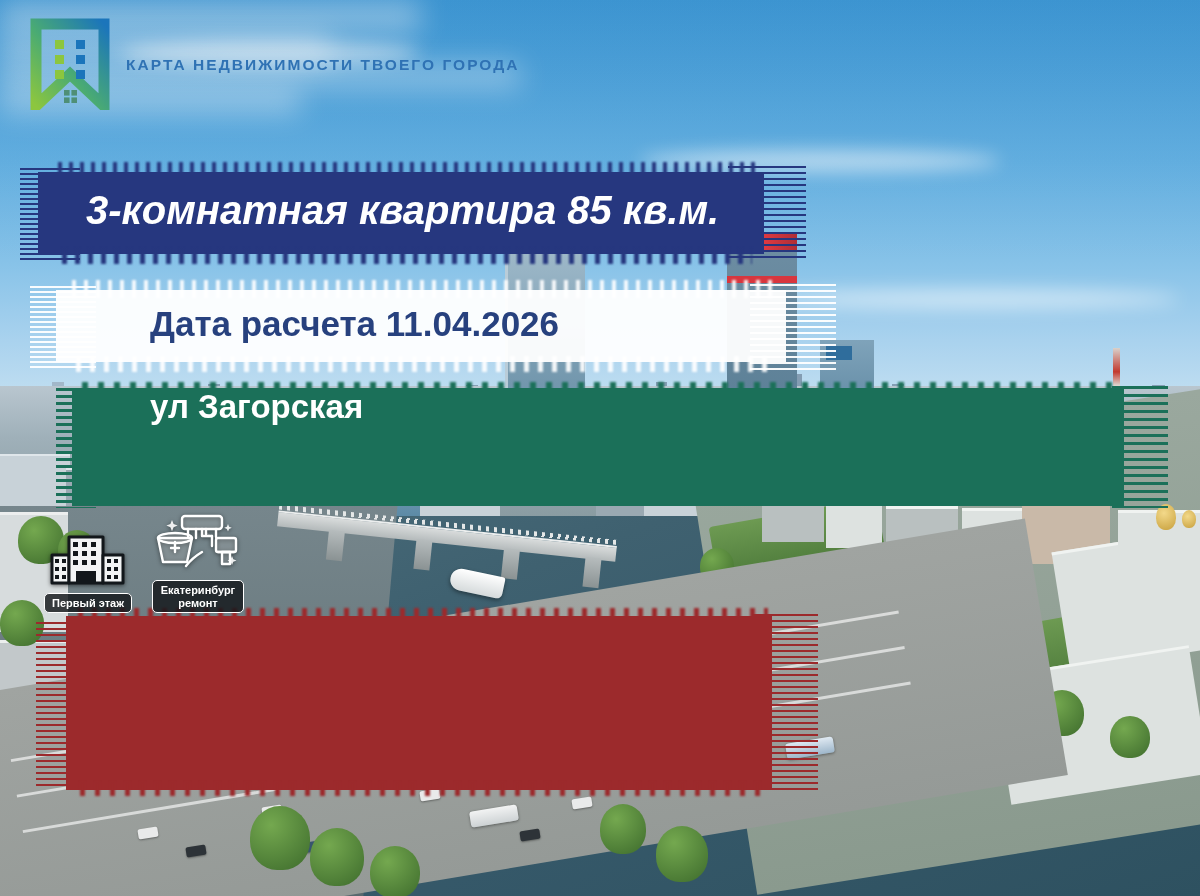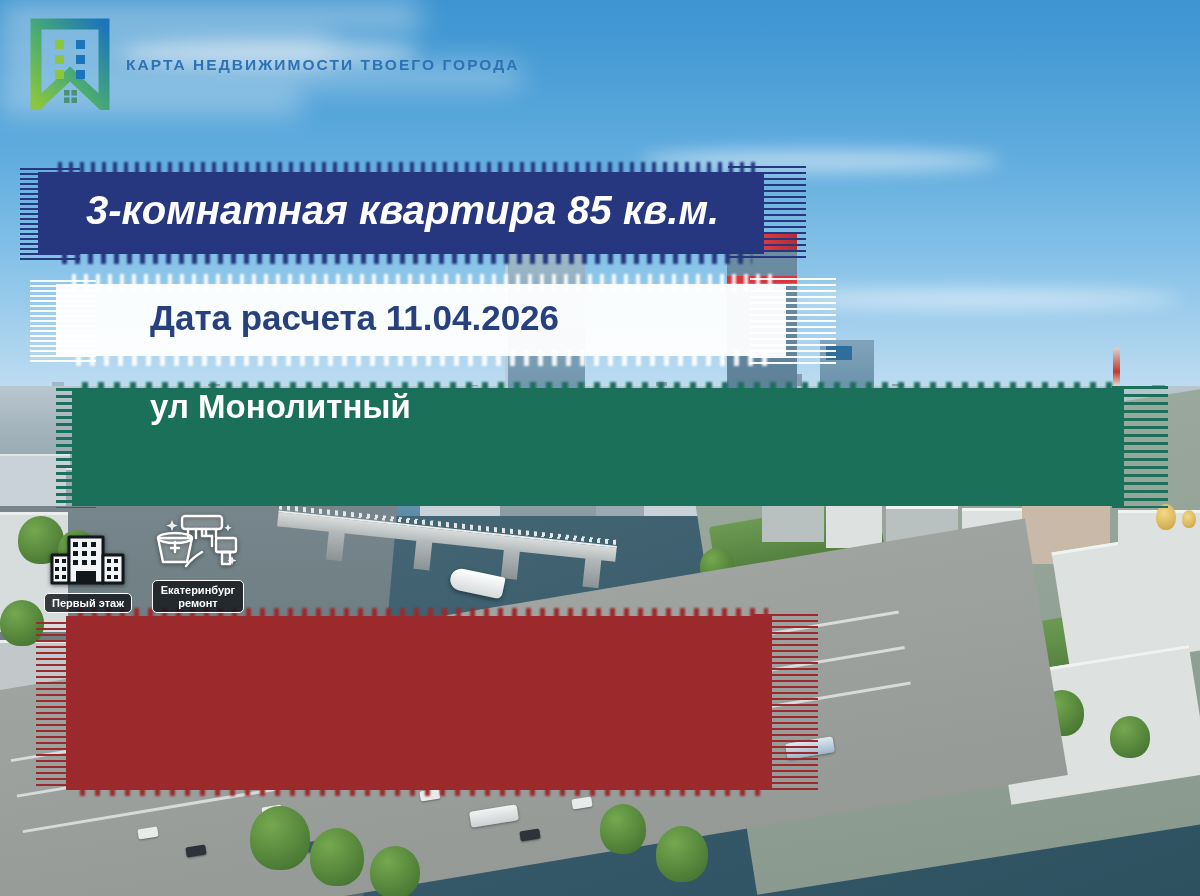--- a/index.html
+++ b/index.html
@@ -238,21 +238,21 @@
     position: absolute; left: 24px; top: 88px; width: 690px; height: 16px;
     background: repeating-linear-gradient(90deg,
       #26377f 0 5px, rgba(38,55,127,0) 5px 13px);
     filter: blur(1px);
   }
   .title-text {
     color: #ffffff; font-size: 40px; padding: 26px 0 0 48px;
   }
 
   
-  .band-date { left: 56px; top: 270px; width: 730px; height: 98px; }
+  .band-date { left: 56px; top: 276px; width: 730px; height: 98px; }
   .band-date .paint {
     position: absolute; left: 0; top: 14px; width: 730px; height: 72px;
     background: rgba(255,255,255,0.95);
   }
   .band-date .feather-l {
     position: absolute; left: -26px; top: 10px; width: 66px; height: 82px;
     background: repeating-linear-gradient(180deg,
       rgba(255,255,255,.95) 0 2px, rgba(255,255,255,0) 2px 5px);
     filter: blur(0.5px);
   }
@@ -569,21 +569,21 @@
     <div class="feather-r"></div>
     <div class="feather-b"></div>
     <div class="band-text date-text">Дата расчета 11.04.2026</div>
   </div>
 
   <div class="band band-addr">
     <div class="feather-t"></div>
     <div class="feather-l"></div>
     <div class="paint"></div>
     <div class="feather-r"></div>
-    <div class="band-text addr-text" style="padding-top:0;">ул Монолитный</div>
+    <div class="band-text addr-text" style="padding-top:0;">ул Загорская</div>
   </div>
 
   <div class="badges">
 
     <div class="badge">
       <div class="badge-icon">
         <svg viewBox="0 0 80 58" width="80" height="58" aria-hidden="true">
           <g stroke="#12171b" stroke-width="3" fill="#f2f4f5" stroke-linejoin="round">
             <rect x="4" y="26" width="17" height="28"></rect>
             <rect x="21" y="8" width="34" height="46"></rect>

